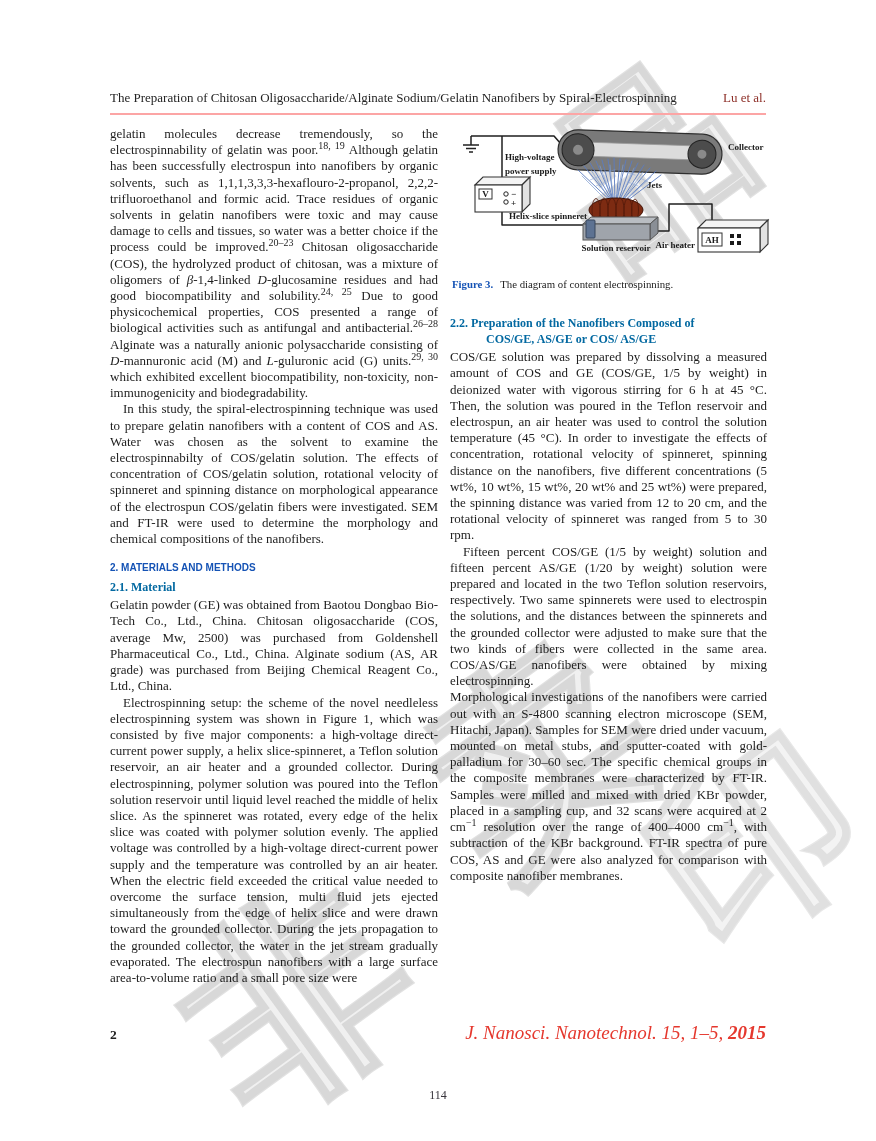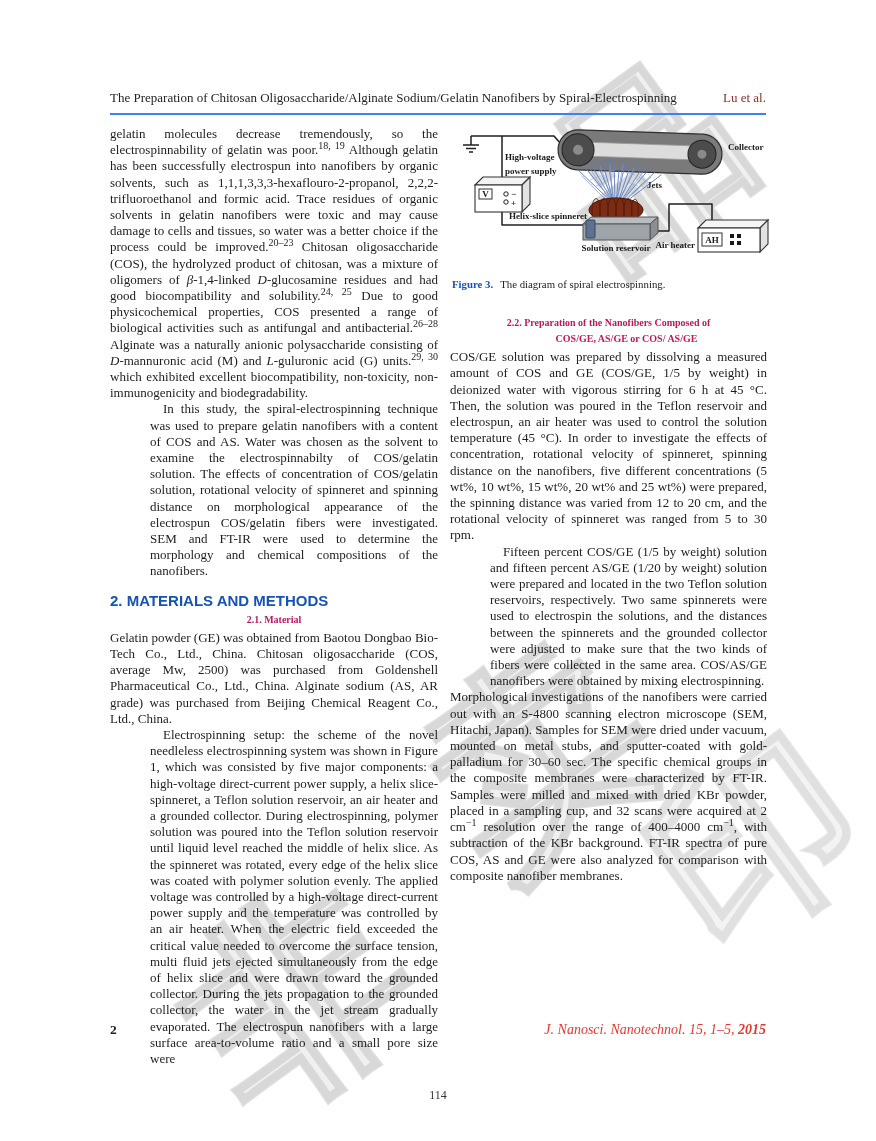--- a/index.html
+++ b/index.html
@@ -10,46 +10,46 @@
              color:rgba(205,205,205,0.30);-webkit-text-stroke:2.5px rgba(175,175,175,0.38);
              pointer-events:none;user-select:none;z-index:0;line-height:1;}
   .wm-a{left:190px;top:890px;font-size:215px;transform:rotate(-36deg);}
   .wm-b{left:430px;top:650px;font-size:215px;transform:rotate(-36deg);}
   .wm-c{left:555px;top:70px;font-size:185px;transform:rotate(-36deg);}
   .wm-d{left:655px;top:740px;font-size:200px;transform:rotate(-36deg);opacity:.8;}
   .content{position:relative;z-index:1;}
   
   .running-head{position:absolute;left:110px;top:90px;width:656px;
                 display:flex;justify-content:space-between;align-items:baseline;
-                font-size:13px;border-bottom:2px solid #3b82f6;padding-bottom:7px;}
+                font-size:13px;border-bottom:2px solid #fca5a5;padding-bottom:7px;}
   .running-title{color:#242424;}
   .running-authors{color:#8d2f28;}
   
   .col{position:absolute;font-size:13px;line-height:16.2px;text-align:justify;}
   .col-left{left:110px;top:126px;width:328px;}
   .col-right{left:450px;top:120px;width:317px;}
   .col p{margin:0;}
-  .col p.indent{text-indent:13px;margin-left:40px;}
+  .col p.indent{text-indent:13px;}
   sup{font-size:10px;line-height:0;}
   .h-sans{font-family:"Liberation Sans",sans-serif;font-weight:bold;color:#1553b5;
-          font-size:15px;line-height:17px;margin:12px 0 3px;text-align:left;}
-  .h-serif{font-weight:bold;color:#be185d;font-size:10px;line-height:16px;
-           margin:3px 0 2px;text-align:center;}
+          font-size:10px;line-height:17px;margin:12px 0 3px;text-align:left;}
+  .h-serif{font-weight:bold;color:#0369a1;font-size:12px;line-height:16px;
+           margin:3px 0 2px;text-align:left;}
   .h-serif .l2{display:block;padding-left:36px;}
   .mt{margin-top:12px;}
   
   .figure-block{width:330px;margin-left:0;}
   .fig-svg text{font-family:"Liberation Serif",serif;font-weight:bold;fill:#1a1a1a;font-size:9px;}
   .fig-caption{font-size:10.8px;line-height:14px;text-align:left;color:#222;margin:8px 0 24px 2px;}
   .fig-caption .fig-label{color:#1553b5;font-weight:bold;margin-right:7px;}
   
   .footer{position:absolute;left:110px;top:1022px;width:656px;
           display:flex;justify-content:space-between;align-items:baseline;}
   .footer-page{font-weight:bold;font-size:13.5px;color:#222;}
-  .footer-ref{color:#e5382e;font-style:italic;font-size:14px;}
+  .footer-ref{color:#e5382e;font-style:italic;font-size:19px;}
   .book-page{position:absolute;top:1088px;left:0;width:100%;text-align:center;
              font-size:12px;color:#38343c;}
 </style>
 </head>
 <body>
 
 <div class="page">
 
   <span class="watermark wm-a">非</span>
   <span class="watermark wm-b">卖</span>
@@ -152,21 +152,21 @@
           <text x="55" y="40">High-voltage</text>
           <text x="55" y="54">power supply</text>
           <text x="278" y="30">Collector</text>
           <text x="197" y="68">Jets</text>
           <text x="137" y="99" text-anchor="end">Helix-slice spinneret</text>
           <text x="166" y="131" text-anchor="middle">Solution reservoir</text>
           <text x="245" y="128" text-anchor="end">Air heater</text>
         </svg>
 
         <div class="fig-caption">
-          <span class="fig-label">Figure 3.</span><span>The diagram of spiral electrospinning.</span>
+          <span class="fig-label">Figure 3.</span><span>The diagram of content electrospinning.</span>
         </div>
       </div>
 
 
       <div class="h-serif mt">
         <span>2.2. Preparation of the Nanofibers Composed of</span>
         <span class="l2">COS/GE, AS/GE or COS/ AS/GE</span>
       </div>
 
       <p>COS/GE solution was prepared by dissolving a measured amount of COS and GE (COS/GE, 1/5 by weight) in deionized water with vigorous stirring for 6 h at 45 °C. Then, the solution was poured in the Teflon reservoir and electrospun, an air heater was used to control the solution temperature (45 °C). In order to investigate the effects of concentration, rotational velocity of spinneret, spinning distance on the nanofibers, five different concentrations (5 wt%, 10 wt%, 15 wt%, 20 wt% and 25 wt%) were prepared, the spinning distance was varied from 12 to 20 cm, and the rotational velocity of spinneret was ranged from 5 to 30 rpm.</p>

